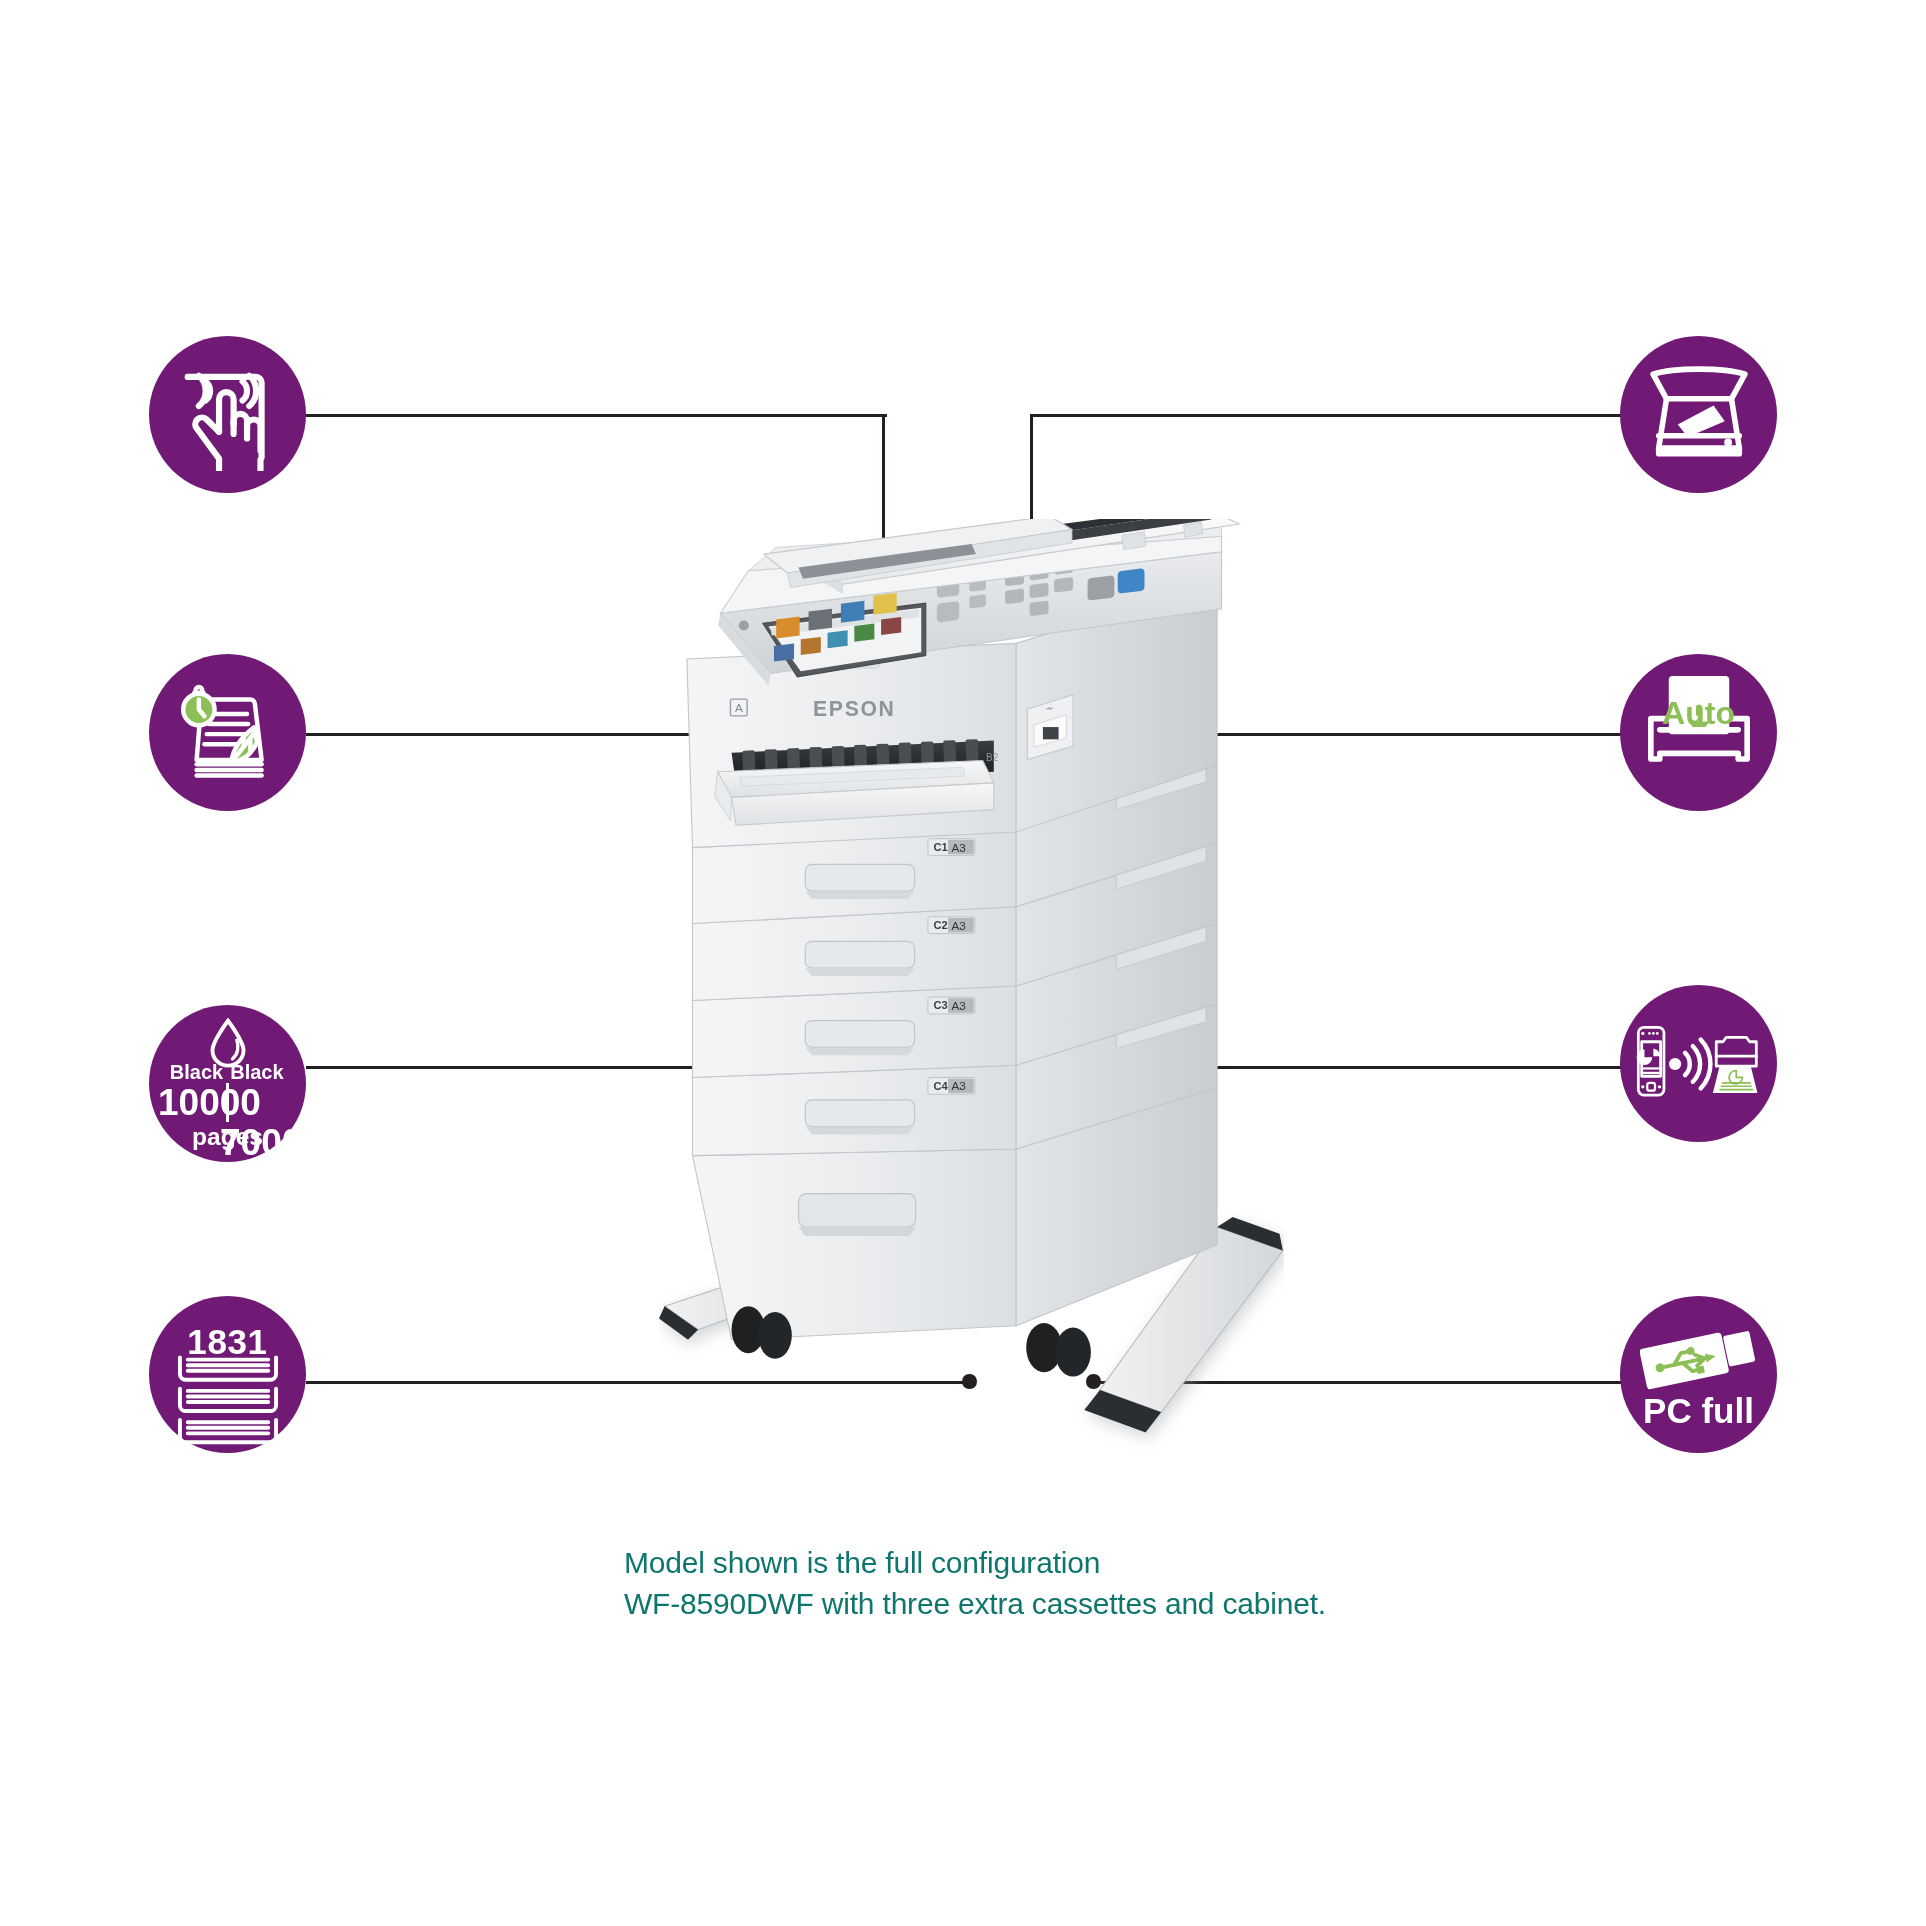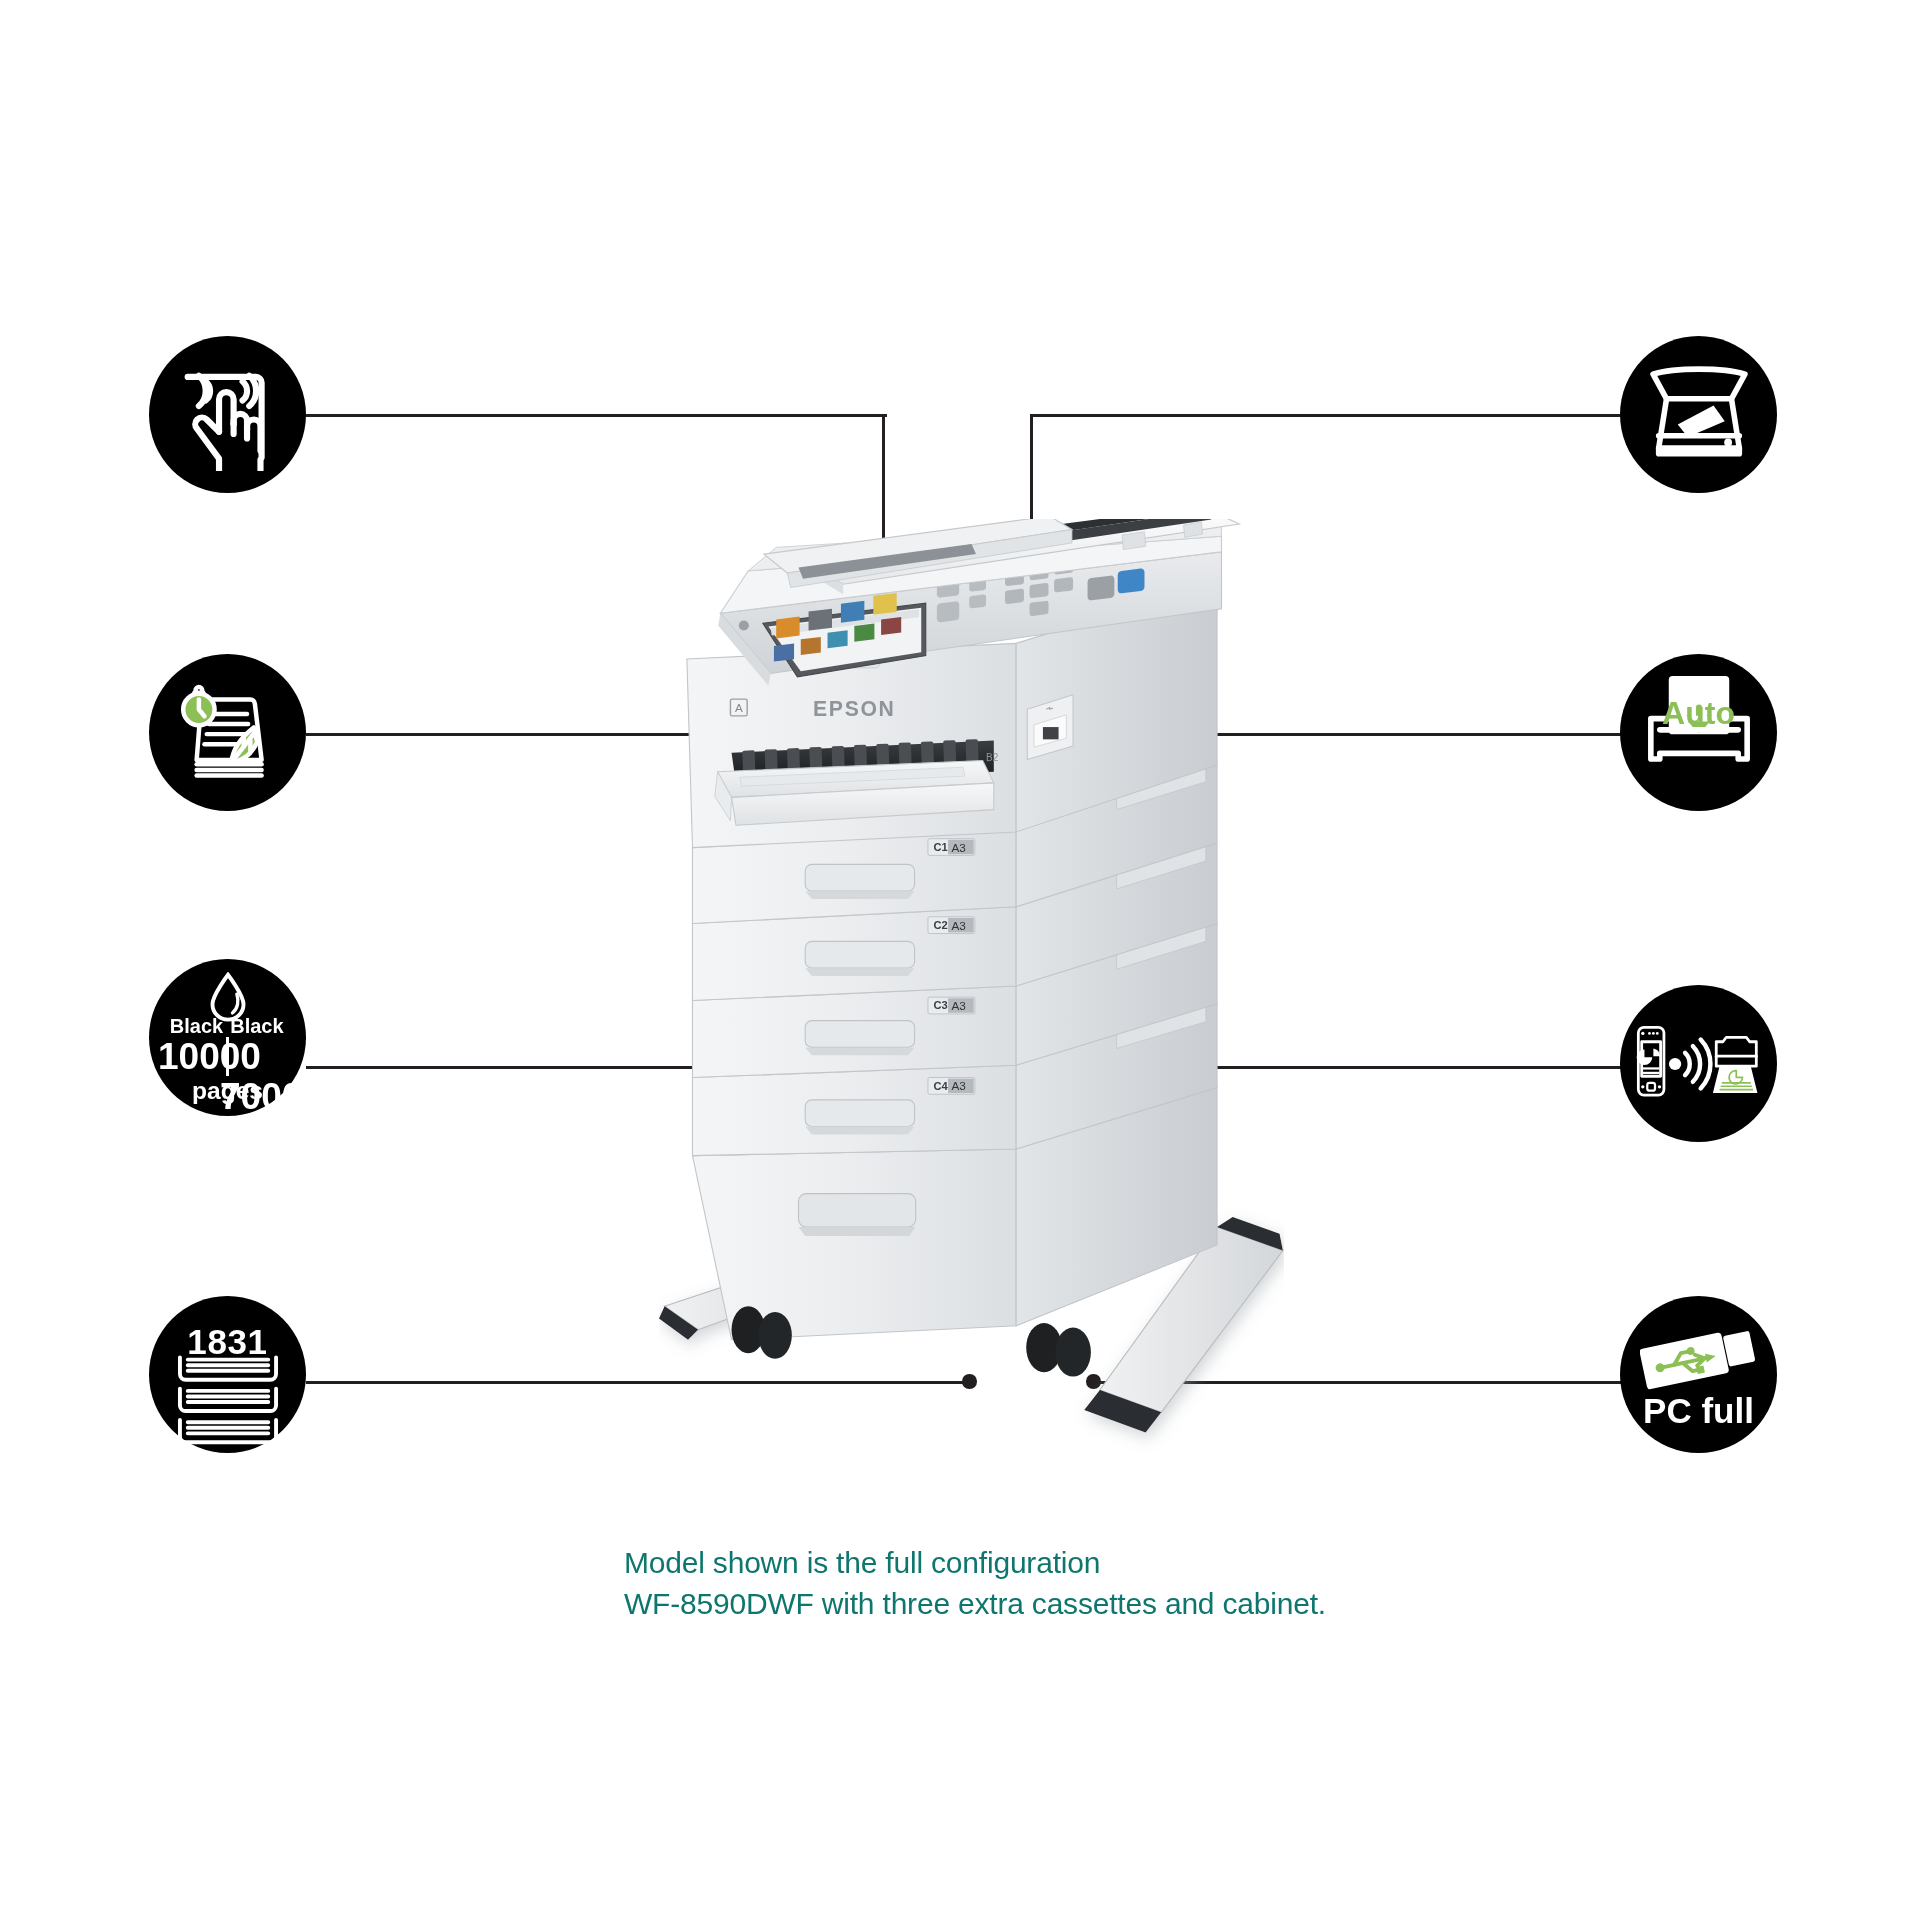--- a/index.html
+++ b/index.html
@@ -13,21 +13,21 @@
 
   
   .line{position:absolute;background:#231f20;}
   .hline{height:2.8px;}
   .vline{width:2.8px;}
   .dot{position:absolute;width:14.5px;height:14.5px;border-radius:50%;background:#231f20;}
 
   
   .badge{
     position:absolute;width:157px;height:157px;border-radius:50%;
-    background:#000000;display:flex;align-items:center;justify-content:center;
+    background:#701a75;display:flex;align-items:center;justify-content:center;
   }
   .badge svg{display:block;}
 
   
   .ink-wrap{position:relative;width:157px;height:157px;}
   .ink-drop{position:absolute;left:50%;top:13.4px;transform:translateX(-50%);}
   .ink-lbl{position:absolute;top:56px;color:#fff;font-weight:bold;font-size:20px;}
   .ink-lbl.l{left:17px;width:61px;text-align:center;}
   .ink-lbl.r{right:15.6px;width:67px;text-align:center;}
   .ink-num{position:absolute;top:77px;color:#fff;font-weight:bold;font-size:37px;}
@@ -372,21 +372,21 @@
         <circle cx="48" cy="24" r="6"></circle>
 
         <path d="M146 90 C118 112 108 132 106 152 C124 150 142 140 152 116 Z" fill="#8cbf55"></path>
         <path d="M150 96 L108 150"></path>
         <path d="M128 104 L128 124"></path>
         <path d="M140 114 L140 132"></path>
       </g>
     </svg>
   </div>
 
-  <div class="badge" style="left:149px;top:959px;">
+  <div class="badge" style="left:149px;top:1005px;">
     <div class="ink-wrap">
       <svg class="ink-drop" width="40" height="51" viewBox="0 0 72 92">
         <path d="M36 5 C36 5 8 42 8 58 a28 28 0 0 0 56 0 C64 42 36 5 36 5 Z" fill="none" stroke="#ffffff" stroke-width="7"></path>
         <path d="M52 40 C56 52 54 66 44 74" fill="none" stroke="#ffffff" stroke-width="6" stroke-linecap="round"></path>
       </svg>
       <div class="ink-lbl l">Black</div>
       <div class="ink-lbl r">Black</div>
       <div class="ink-div"></div>
       <div class="ink-num l">10000</div>
       <div class="ink-num r">7000</div>

